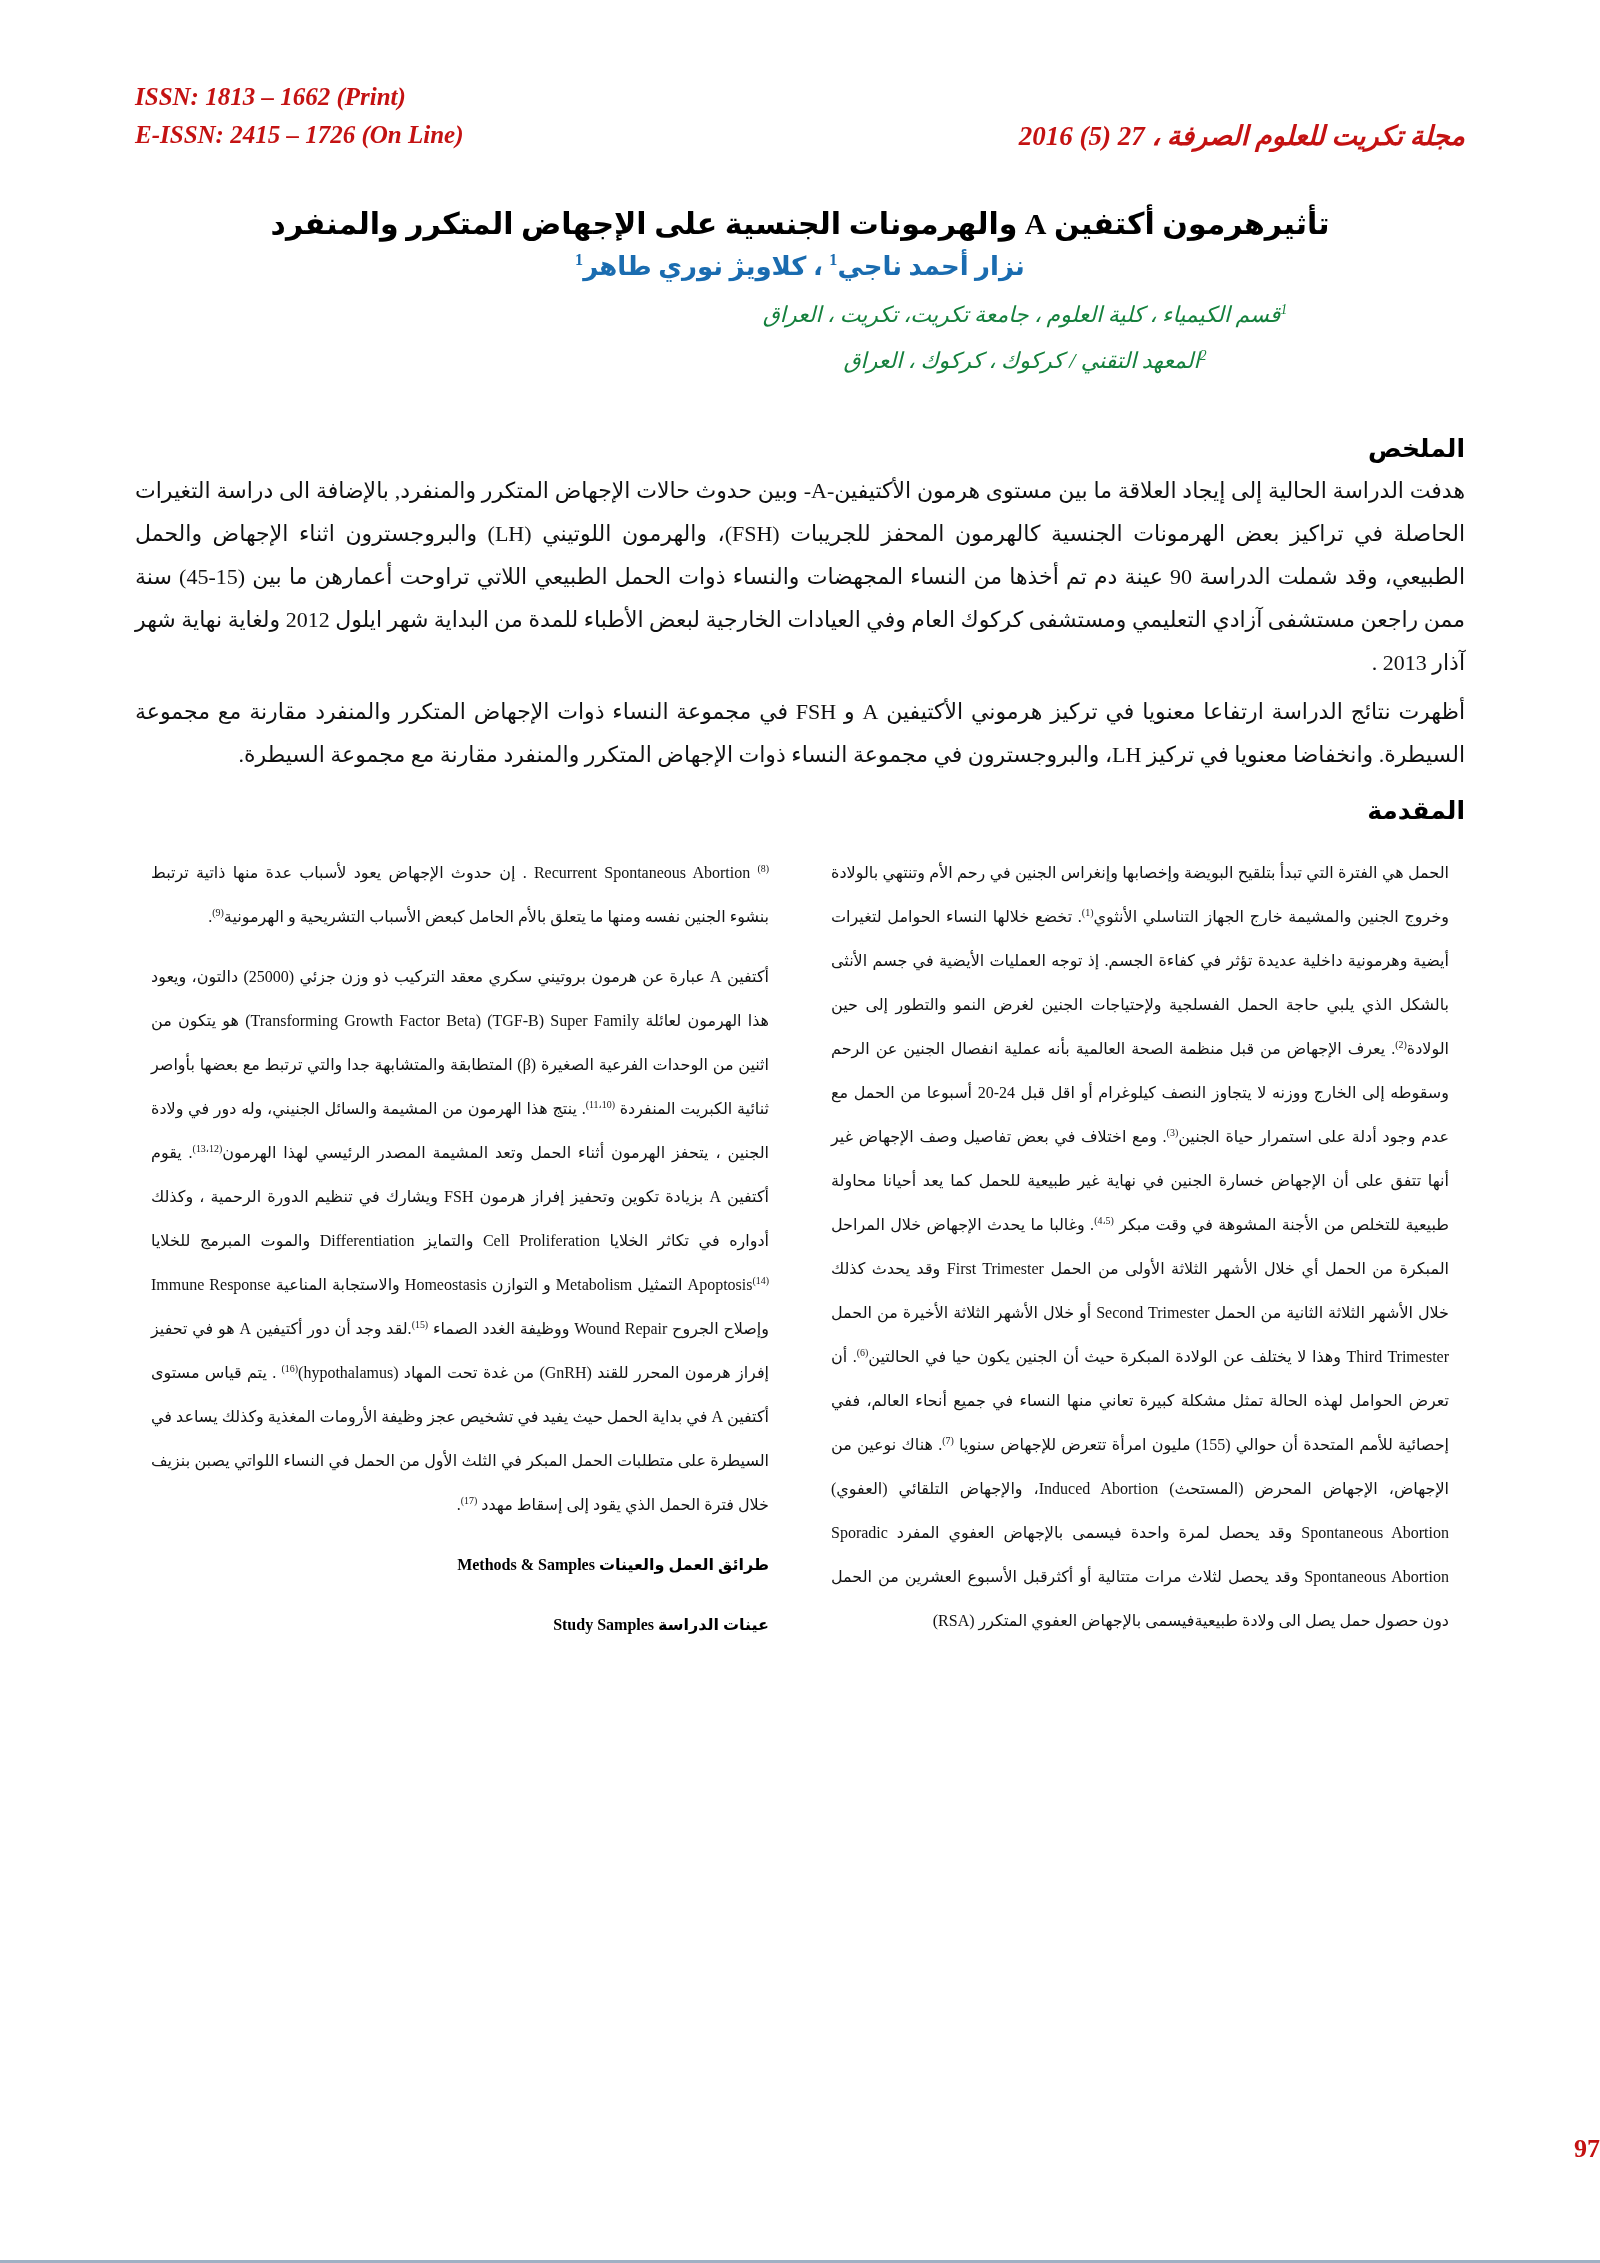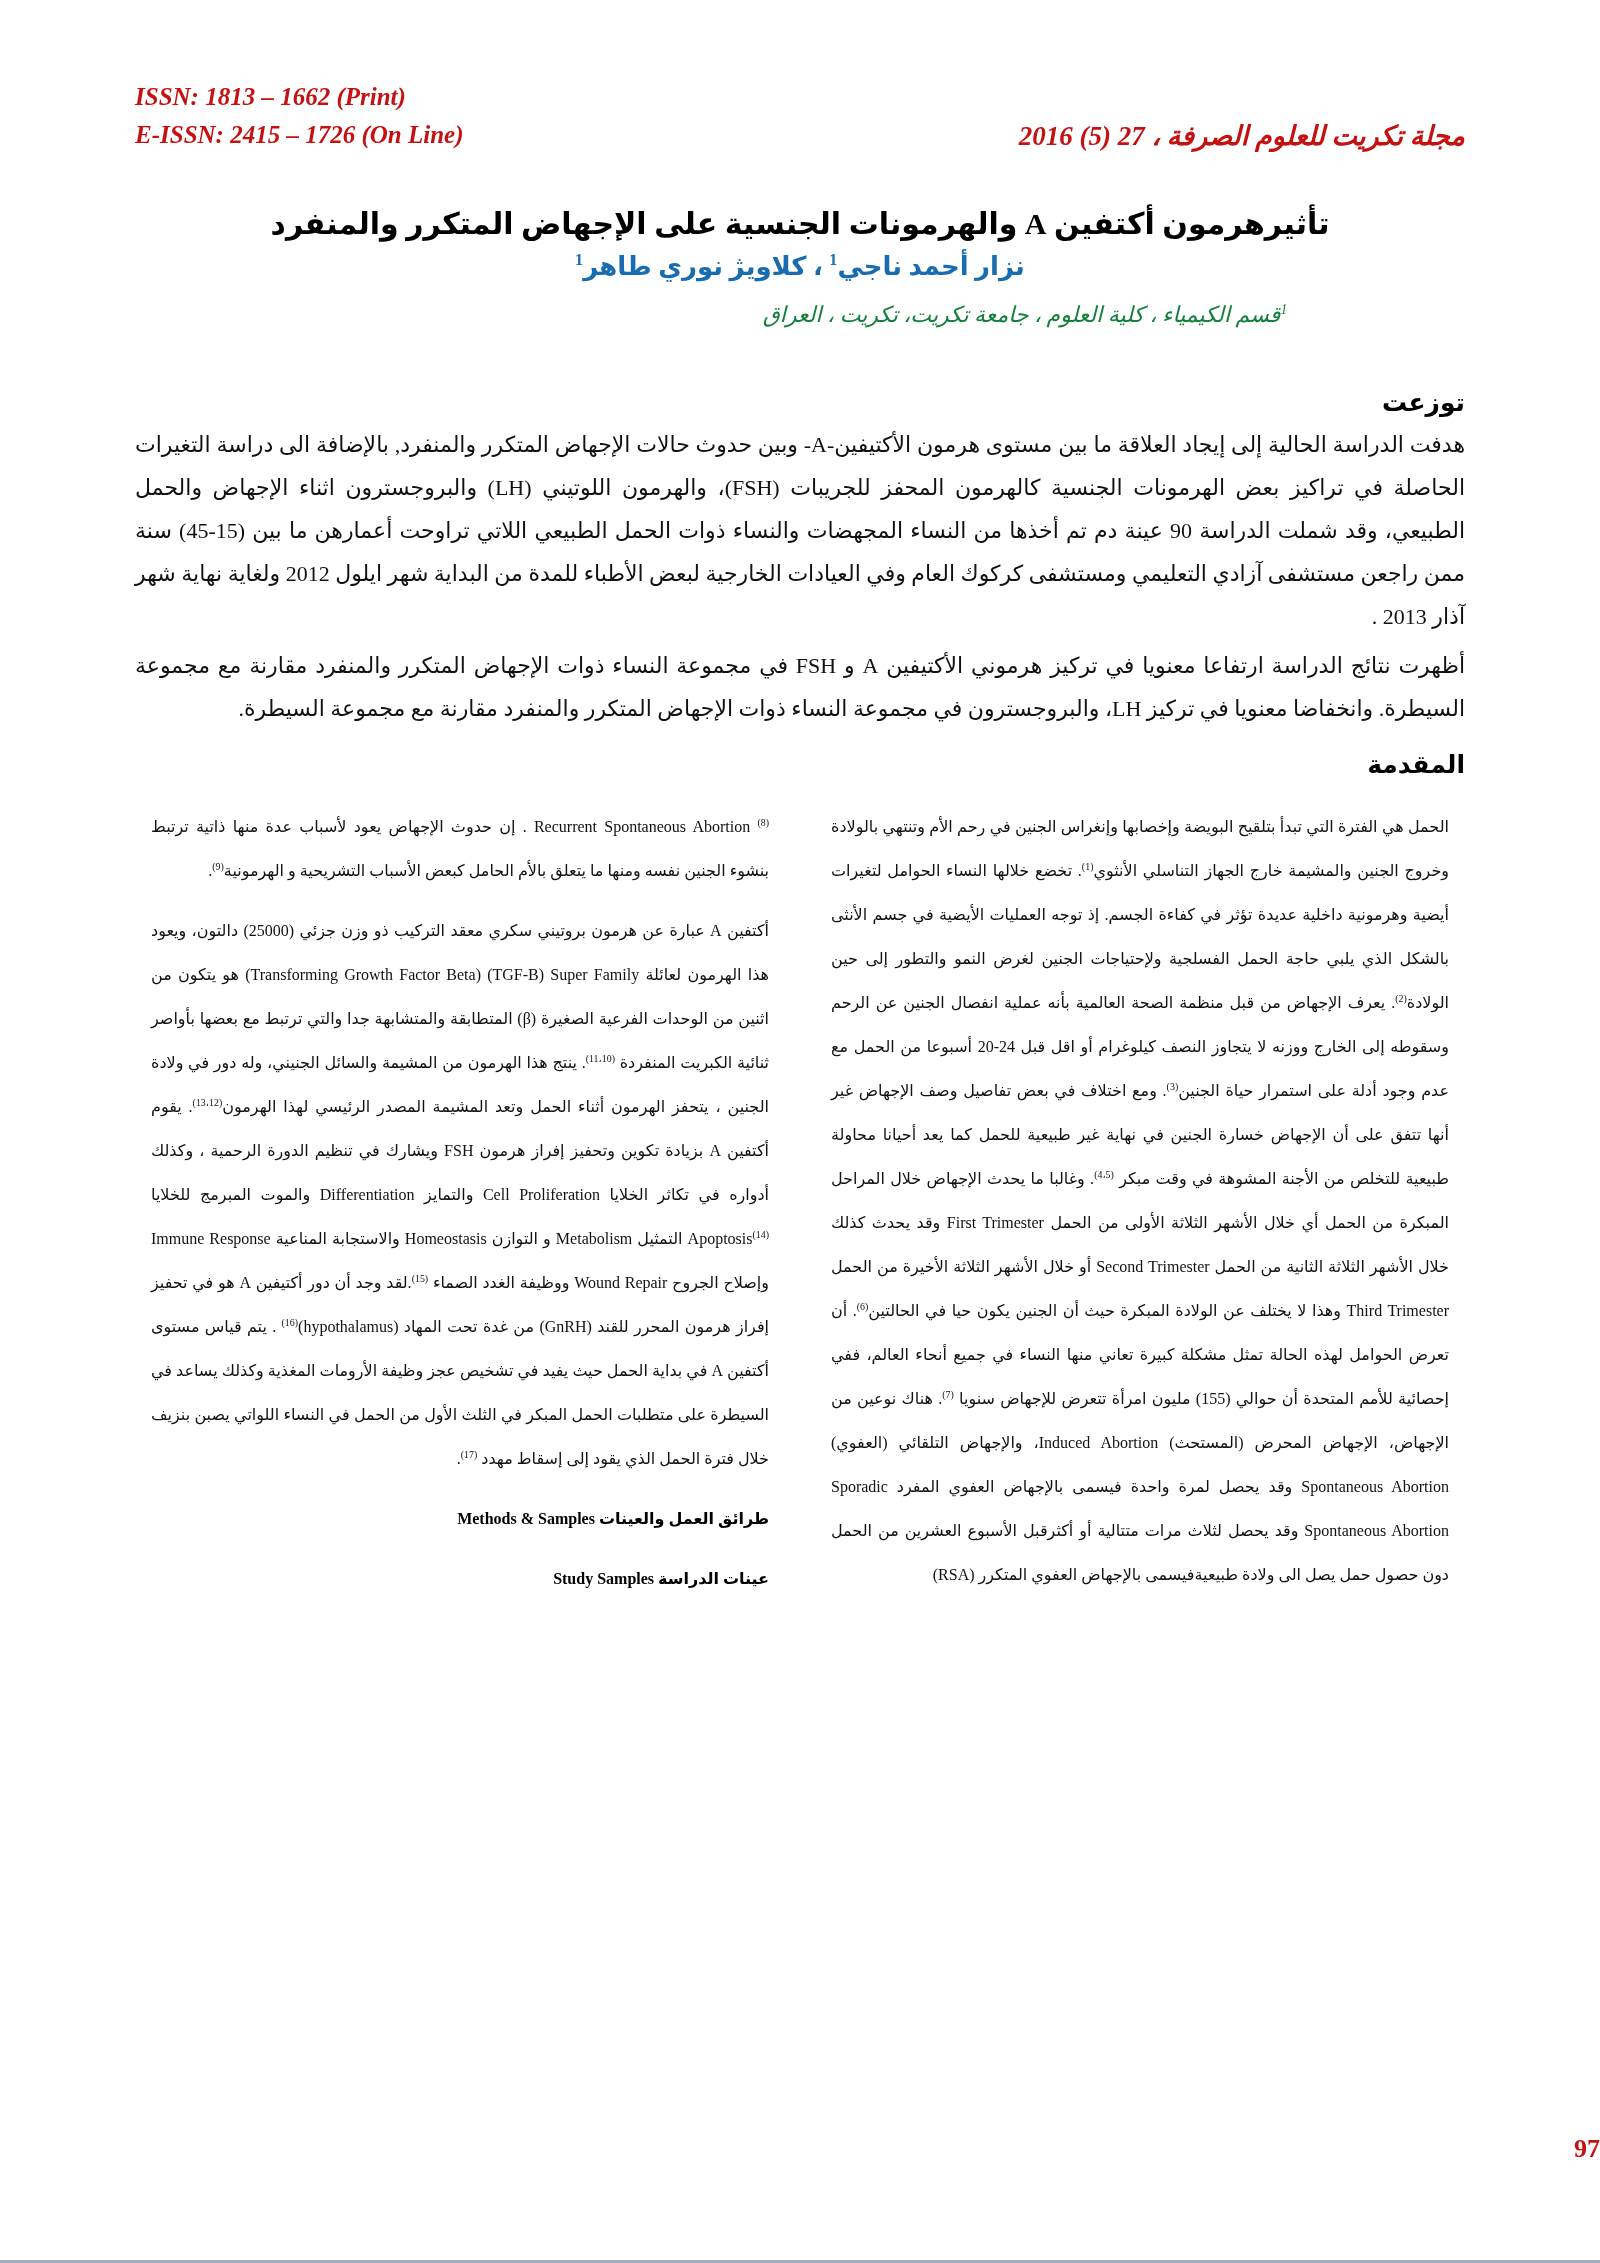--- a/index.html
+++ b/index.html
@@ -132,23 +132,24 @@
     </div>
     <div class="journal-title">مجلة تكريت للعلوم الصرفة ، 27 (5) 2016</div>
   </div>
 
   <h1 class="article-title">تأثيرهرمون أكتفين A والهرمونات الجنسية على الإجهاض المتكرر والمنفرد</h1>
 
   <div class="authors-line">نزار أحمد ناجي<sup>1</sup> ، كلاويژ نوري طاهر<sup>1</sup></div>
 
   <div class="affiliations">
     <div><sup>1</sup>قسم الكيمياء ، كلية العلوم ، جامعة تكريت، تكريت ، العراق</div>
+    <div><sup>2</sup>المعهد التقني / كركوك ، كركوك ، العراق</div>
   </div>
 
-  <h2 class="section-heading abstract-heading">توزعت</h2>
+  <h2 class="section-heading abstract-heading">الملخص</h2>
   <p class="body-par">هدفت الدراسة الحالية إلى إيجاد العلاقة ما بين مستوى هرمون الأكتيفين⁦-A-⁩ وبين حدوث حالات الإجهاض المتكرر والمنفرد, بالإضافة الى دراسة التغيرات الحاصلة في تراكيز بعض الهرمونات الجنسية كالهرمون المحفز للجريبات (FSH)، والهرمون اللوتيني (LH) والبروجسترون اثناء الإجهاض والحمل الطبيعي، وقد شملت الدراسة 90 عينة دم تم أخذها من النساء المجهضات والنساء ذوات الحمل الطبيعي اللاتي تراوحت أعمارهن ما بين ⁦(45-15)⁩ سنة ممن راجعن مستشفى آزادي التعليمي ومستشفى كركوك العام وفي العيادات الخارجية لبعض الأطباء للمدة من البداية شهر ايلول 2012 ولغاية نهاية شهر آذار 2013 .</p>
   <p class="body-par">أظهرت نتائج الدراسة ارتفاعا معنويا في تركيز هرموني الأكتيفين A و FSH في مجموعة النساء ذوات الإجهاض المتكرر والمنفرد مقارنة مع مجموعة السيطرة. وانخفاضا معنويا في تركيز LH، والبروجسترون في مجموعة النساء ذوات الإجهاض المتكرر والمنفرد مقارنة مع مجموعة السيطرة.</p>
 
   <h2 class="section-heading intro-heading">المقدمة</h2>
 
   <div class="columns">
     <div class="col">
       <p>الحمل هي الفترة التي تبدأ بتلقيح البويضة وإخصابها وإنغراس الجنين في رحم الأم وتنتهي بالولادة وخروج الجنين والمشيمة خارج الجهاز التناسلي الأنثوي<sup>(1)</sup>. تخضع خلالها النساء الحوامل لتغيرات أيضية وهرمونية داخلية عديدة تؤثر في كفاءة الجسم. إذ توجه العمليات الأيضية في جسم الأنثى بالشكل الذي يلبي حاجة الحمل الفسلجية ولإحتياجات الجنين لغرض النمو والتطور إلى حين الولادة<sup>(2)</sup>. يعرف الإجهاض من قبل منظمة الصحة العالمية بأنه عملية انفصال الجنين عن الرحم وسقوطه إلى الخارج ووزنه لا يتجاوز النصف كيلوغرام أو اقل قبل ⁦20-24⁩ أسبوعا من الحمل مع عدم وجود أدلة على استمرار حياة الجنين<sup>(3)</sup>. ومع اختلاف في بعض تفاصيل وصف الإجهاض غير أنها تتفق على أن الإجهاض خسارة الجنين في نهاية غير طبيعية للحمل كما يعد أحيانا محاولة طبيعية للتخلص من الأجنة المشوهة في وقت مبكر <sup>⁦(4،5)⁩</sup>. وغالبا ما يحدث الإجهاض  خلال المراحل المبكرة من الحمل أي خلال الأشهر الثلاثة الأولى من الحمل First Trimester وقد يحدث كذلك خلال الأشهر الثلاثة الثانية من الحمل Second Trimester أو خلال الأشهر الثلاثة الأخيرة من الحمل Third Trimester وهذا لا يختلف عن الولادة المبكرة حيث أن الجنين يكون حيا في الحالتين<sup>(6)</sup>. أن تعرض الحوامل لهذه الحالة تمثل مشكلة كبيرة تعاني منها النساء في جميع أنحاء العالم، ففي إحصائية للأمم المتحدة أن حوالي (155) مليون امرأة تتعرض للإجهاض سنويا <sup>(7)</sup>. هناك نوعين من الإجهاض، الإجهاض المحرض (المستحث) Induced Abortion، والإجهاض التلقائي (العفوي) Spontaneous Abortion وقد يحصل لمرة واحدة فيسمى بالإجهاض العفوي المفرد Sporadic Spontaneous Abortion وقد يحصل لثلاث مرات متتالية أو أكثرقبل الأسبوع العشرين من الحمل دون حصول حمل يصل الى ولادة طبيعيةفيسمى  بالإجهاض العفوي المتكرر (RSA)</p>
     </div>
     <div class="col">

